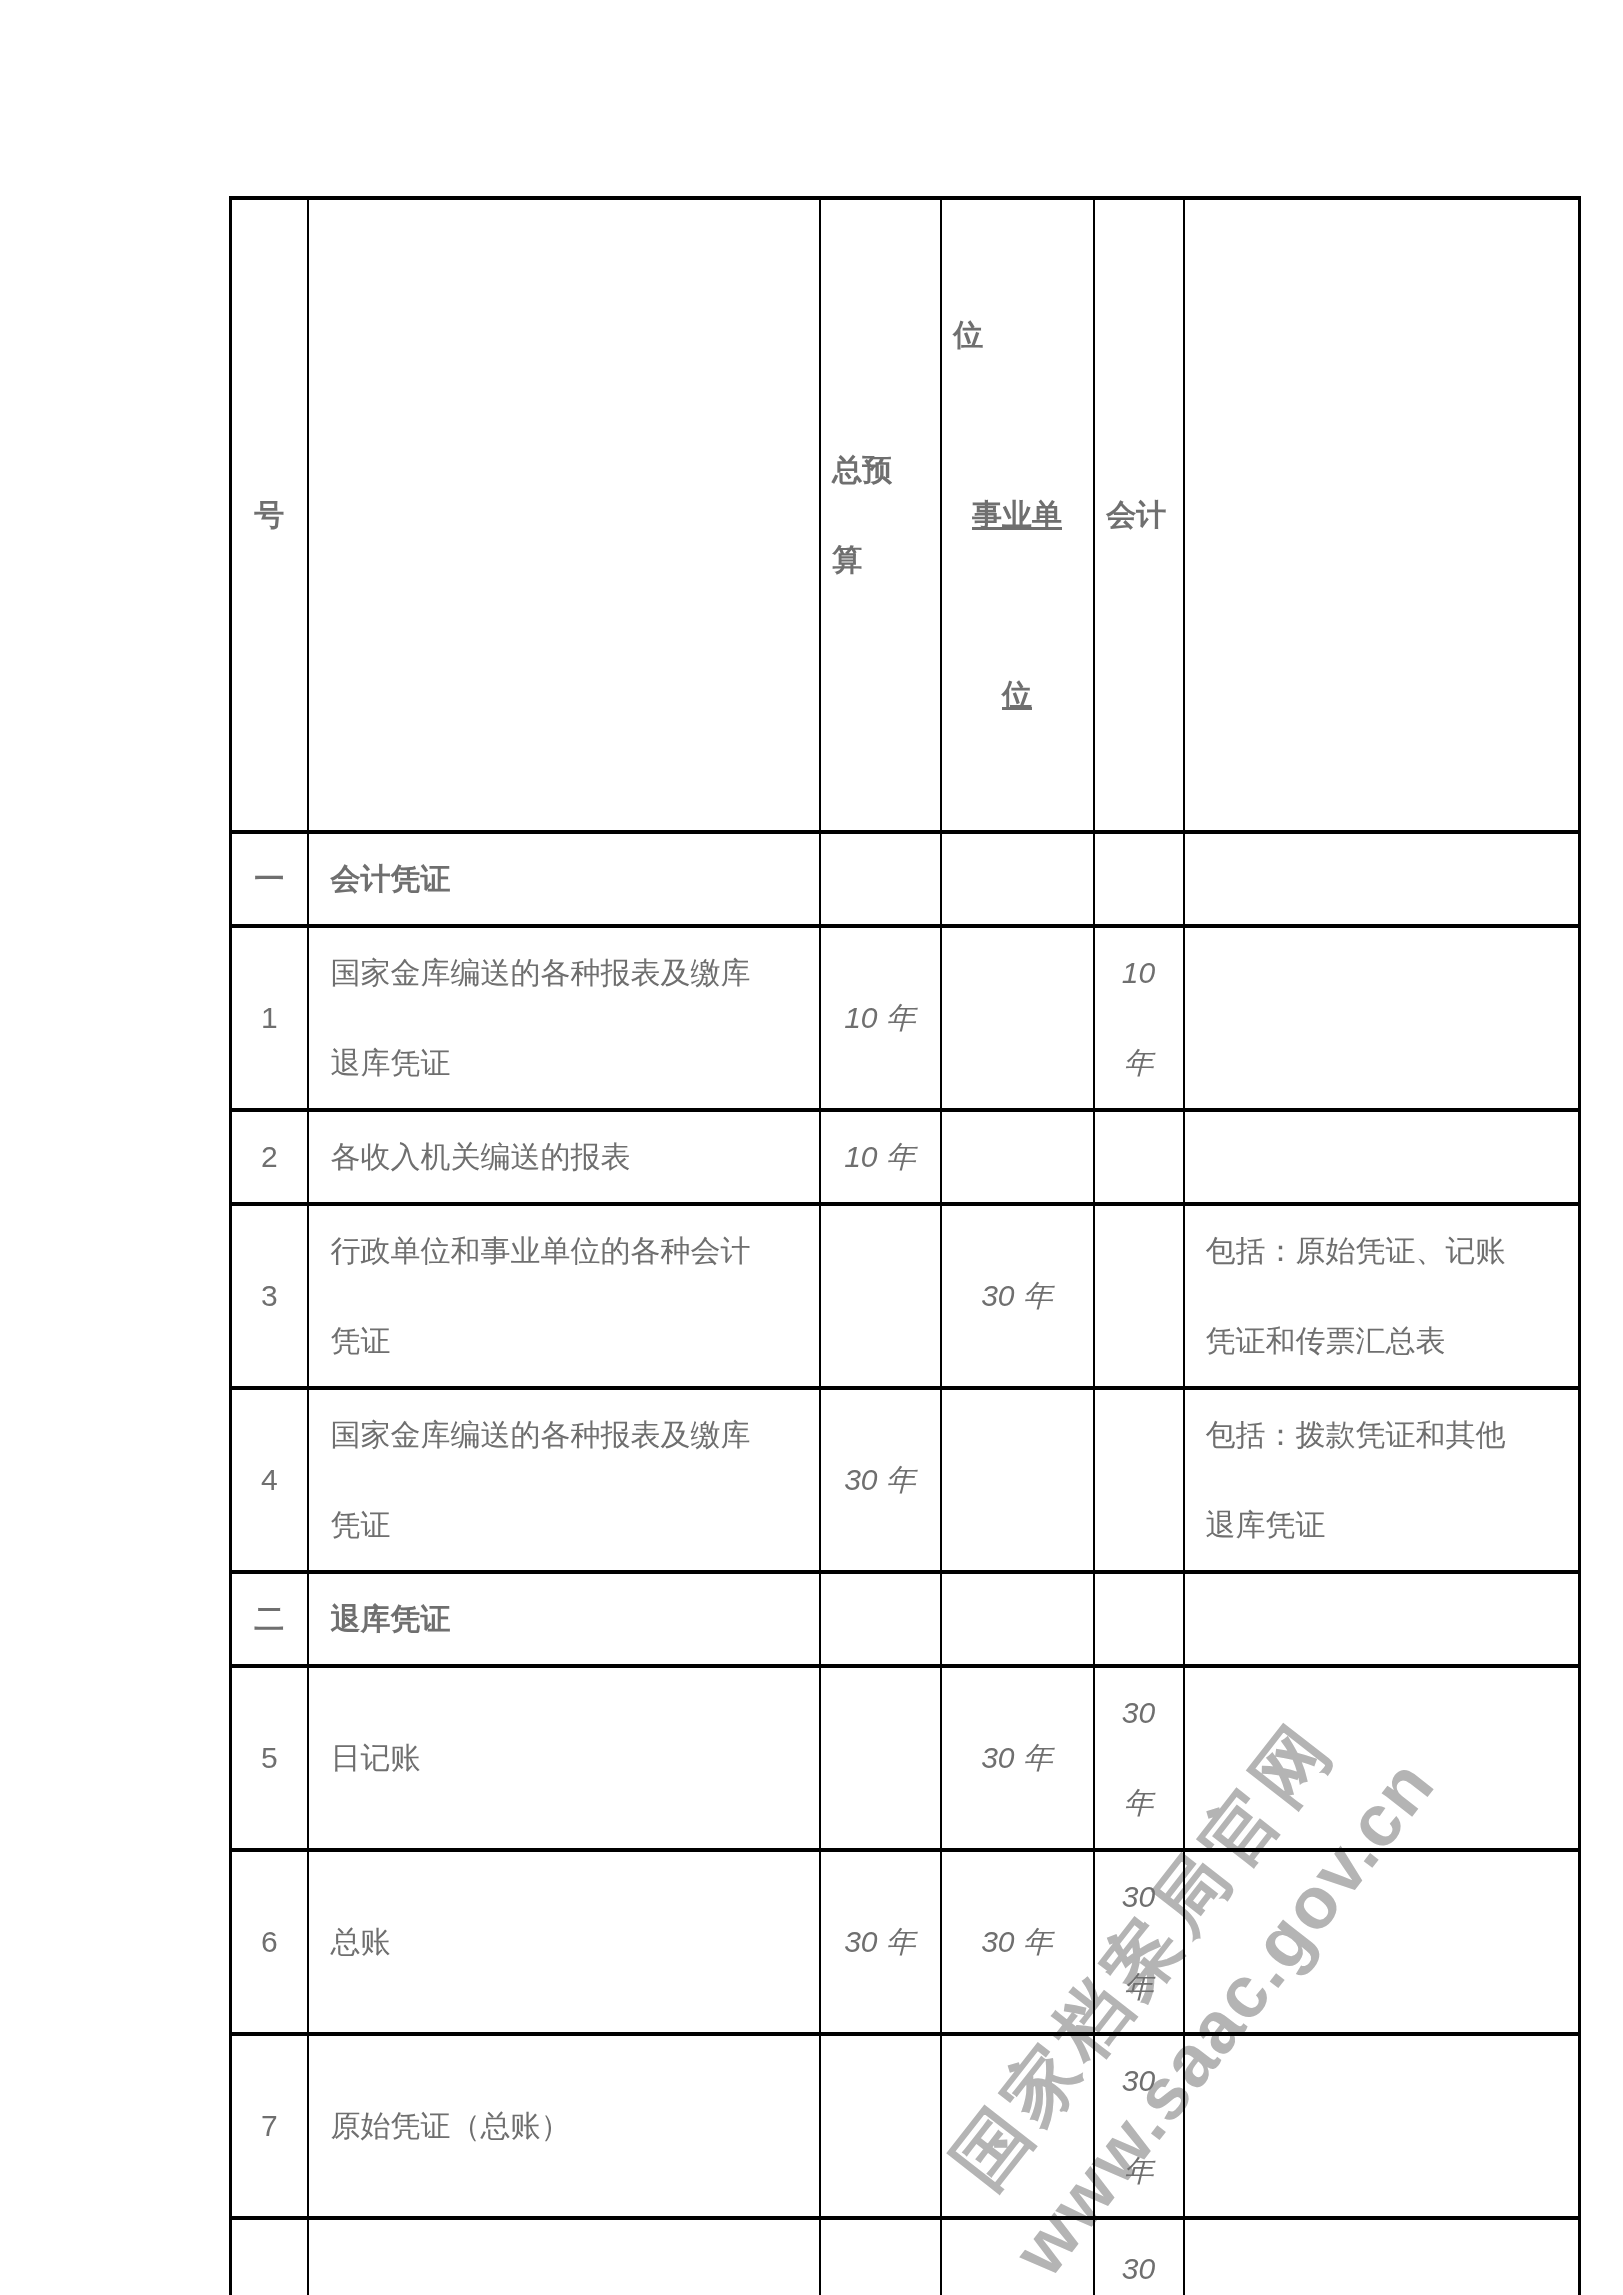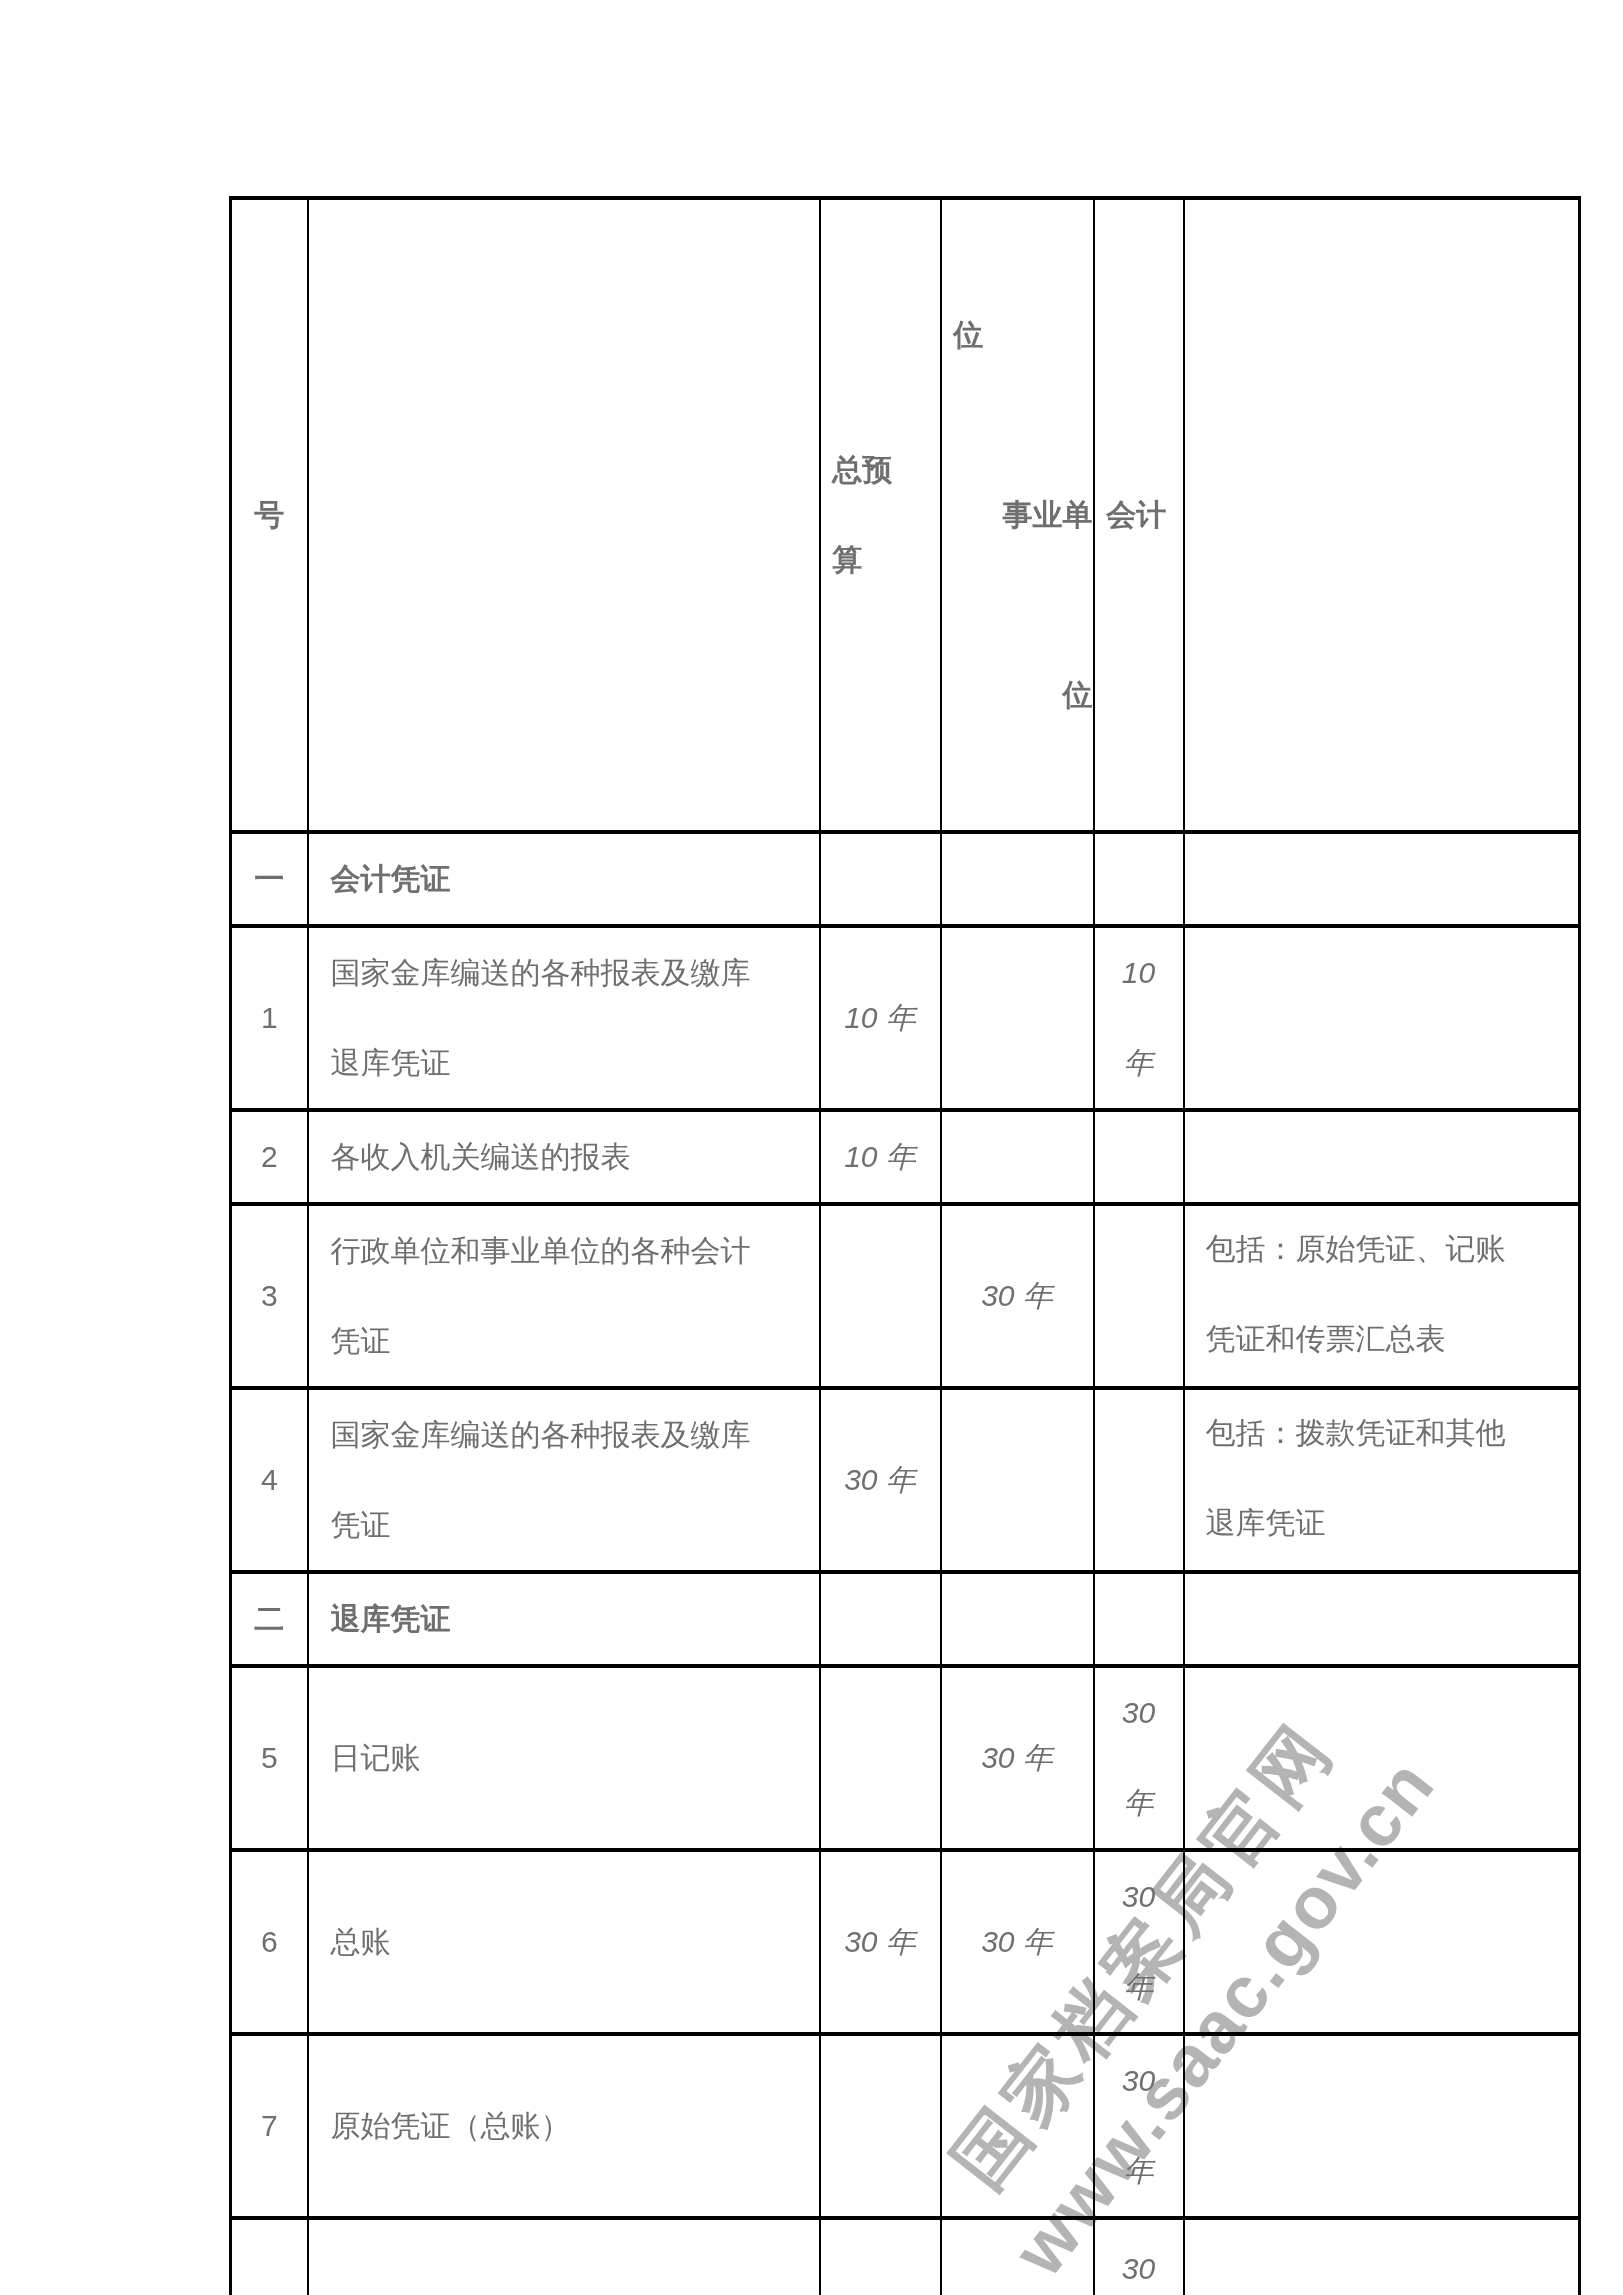--- a/index.html
+++ b/index.html
@@ -43,34 +43,34 @@
     line-height:90px;
     color:#6f6f6f;
     white-space:pre-line;
     overflow:hidden;
   }
   #doc-table td:first-child { border-left-width:3.9px; }
   #doc-table td:last-child  { border-right-width:3.9px; }
   .c-no     { text-align:center; }
   .c-item   { padding-left:22px !important; padding-right:13px !important; }
   .c-val    { text-align:center;font-style:italic; }
-  .c-remark { padding-left:21px !important; padding-right:13px !important;font-family:Liberation Mono, monospace; }
+  .c-remark { padding-left:21px !important; padding-right:13px !important; }
   .sec      { font-weight:bold; color:#575757; }
   
   tr.hdr td {
     vertical-align:top;
     padding-top:9.2px;
     color:#0f0f0f;
     font-weight:bold;
     line-height:93px;
   }
   tr.hdr td.no-top { border-top:none; }
   tr.hdr .c-no { padding-top:13px; }
   .hl-left   { text-align:left; padding-left:11.8px; }
-  .hl-center { text-align:right; }
+  .hl-center { text-align:center;text-decoration:underline; }
   td.h-pl { padding-left:11.8px !important; }
 </style>
 </head>
 <body>
 
 <div id="sheet">
 
   <div id="watermark">
     <div class="wm1">国家档案局官网</div>
     <div class="wm2">www.saac.gov.cn</div>

